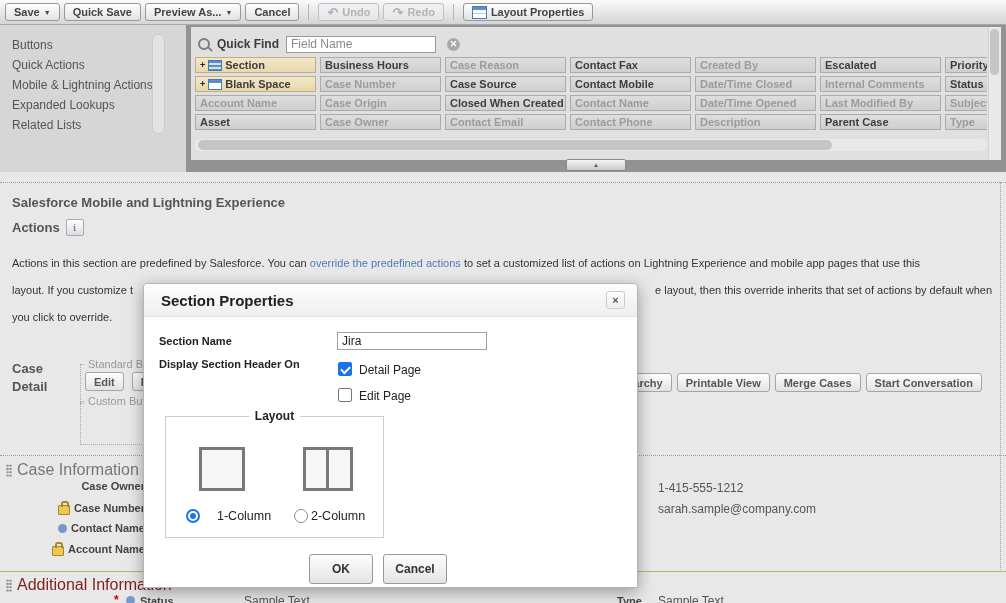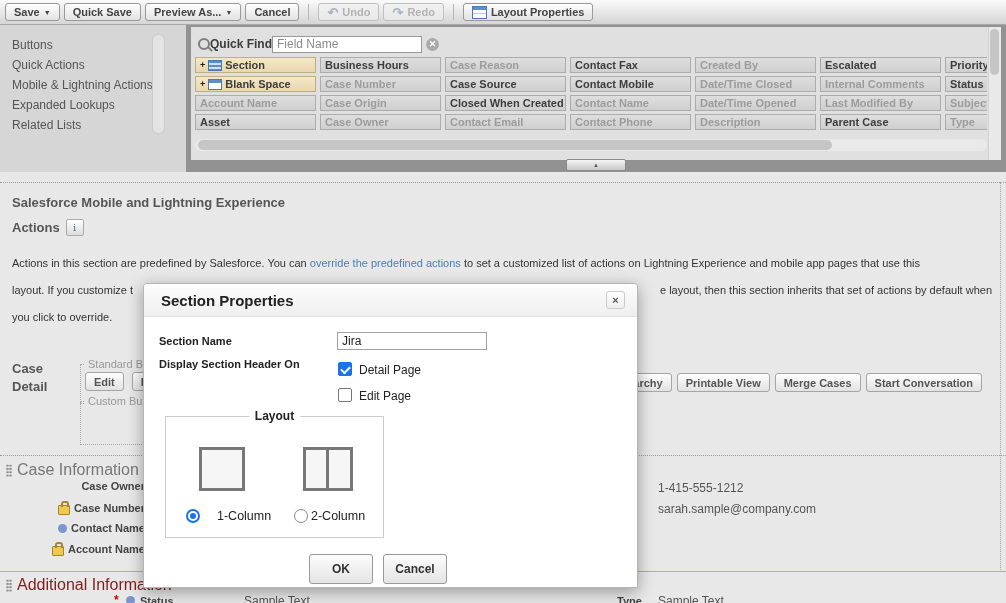--- a/index.html
+++ b/index.html
@@ -22,21 +22,21 @@
   .sidebar{width:186px;background:#d6d6d6;padding-top:12px;position:relative;box-sizing:border-box}
   .side-item{font-size:12px;color:#555;padding:2px 4px 2px 8px;margin:0 28px 1px 4px;line-height:15px}
   .side-item.selected{background:#b9d1e2;color:#333;font-weight:bold}
   .side-scroll{position:absolute;left:152px;top:10px;width:11px;height:98px;background:#e3e3e3;
                border:1px solid #cbcbcb;border-radius:6px}
   .frame{flex:1;background:#929292;padding:3px 5px 12px 5px;position:relative;box-sizing:border-box}
   .frame-inner{background:#e0e0e0;height:100%;position:relative;overflow:hidden}
   .collapse-handle{position:absolute;bottom:1px;left:50%;transform:translateX(-50%);width:58px;height:10px;
                    background:linear-gradient(#f4f4f4,#c9c9c9);border:1px solid #8a8a8a;border-radius:2px;
                    display:flex;align-items:center;justify-content:center;font-size:6px;color:#555;line-height:1}
-  .qf{display:flex;align-items:center;padding:6px 12px 0 7px;height:22px}
+  .qf{display:flex;align-items:center;gap:7px;padding:6px 12px 0 7px;height:22px}
   .mag{width:8px;height:8px;border:2px solid #7d7d7d;border-radius:50%;position:relative}
   .mag::after{content:'';position:absolute;width:6px;height:2px;background:#7d7d7d;
               transform:rotate(45deg);right:-5px;bottom:-2px}
   .qf-label{font-size:12px;font-weight:bold;color:#3c3c3c}
   .qf-input{width:140px;height:15px;border:1px solid #999;background:#fff;font-size:12px;color:#8a8a8a;
             padding:0 4px;font-family:"Liberation Sans",sans-serif}
   .qf-clear{width:13px;height:13px;border-radius:50%;background:#a9a9a9;color:#fff;font-size:9px;font-weight:bold;
             display:flex;align-items:center;justify-content:center;line-height:1;margin-left:4px}
   .grid{position:absolute;left:4px;top:30px;right:14px;height:76px;display:flex;gap:4px;overflow:hidden}
   .gcol{display:flex;flex-direction:column;gap:3px;width:121px;flex:none}
@@ -287,21 +287,21 @@
 <div class="h-title" style="top:195px">Salesforce Mobile and Lightning Experience</div>
 <div class="h-row" style="top:219px">
   <span class="h-title" style="position:static">Actions</span>
   <span class="info-btn">i</span>
 </div>
 
 <div class="para" style="top:257px;left:12px">
   <span>Actions in this section are predefined by Salesforce. You can </span><span class="link">override the predefined actions</span><span> to set a customized list of actions on Lightning Experience and mobile app pages that use this</span>
 </div>
 <div class="para" style="top:284px;left:12px">layout. If you customize t</div>
-<div class="para" style="top:284px;right:14px">e layout, then this section inherits that set of actions by default when</div>
+<div class="para" style="top:284px;right:14px">e layout, then this override inherits that set of actions by default when</div>
 <div class="para" style="top:311px;left:12px">you click to override.</div>
 
 <div class="h-title" style="top:360px;line-height:18px">
   <div>Case</div>
   <div>Detail</div>
 </div>
 <div class="fieldset-dotted" style="left:80px;top:364px;width:556px;height:38px">
   <span class="fs-legend">Standard Buttons</span>
   <div style="position:absolute;left:4px;top:7px;display:flex;gap:8px">
     <button class="btn">Edit</button>

